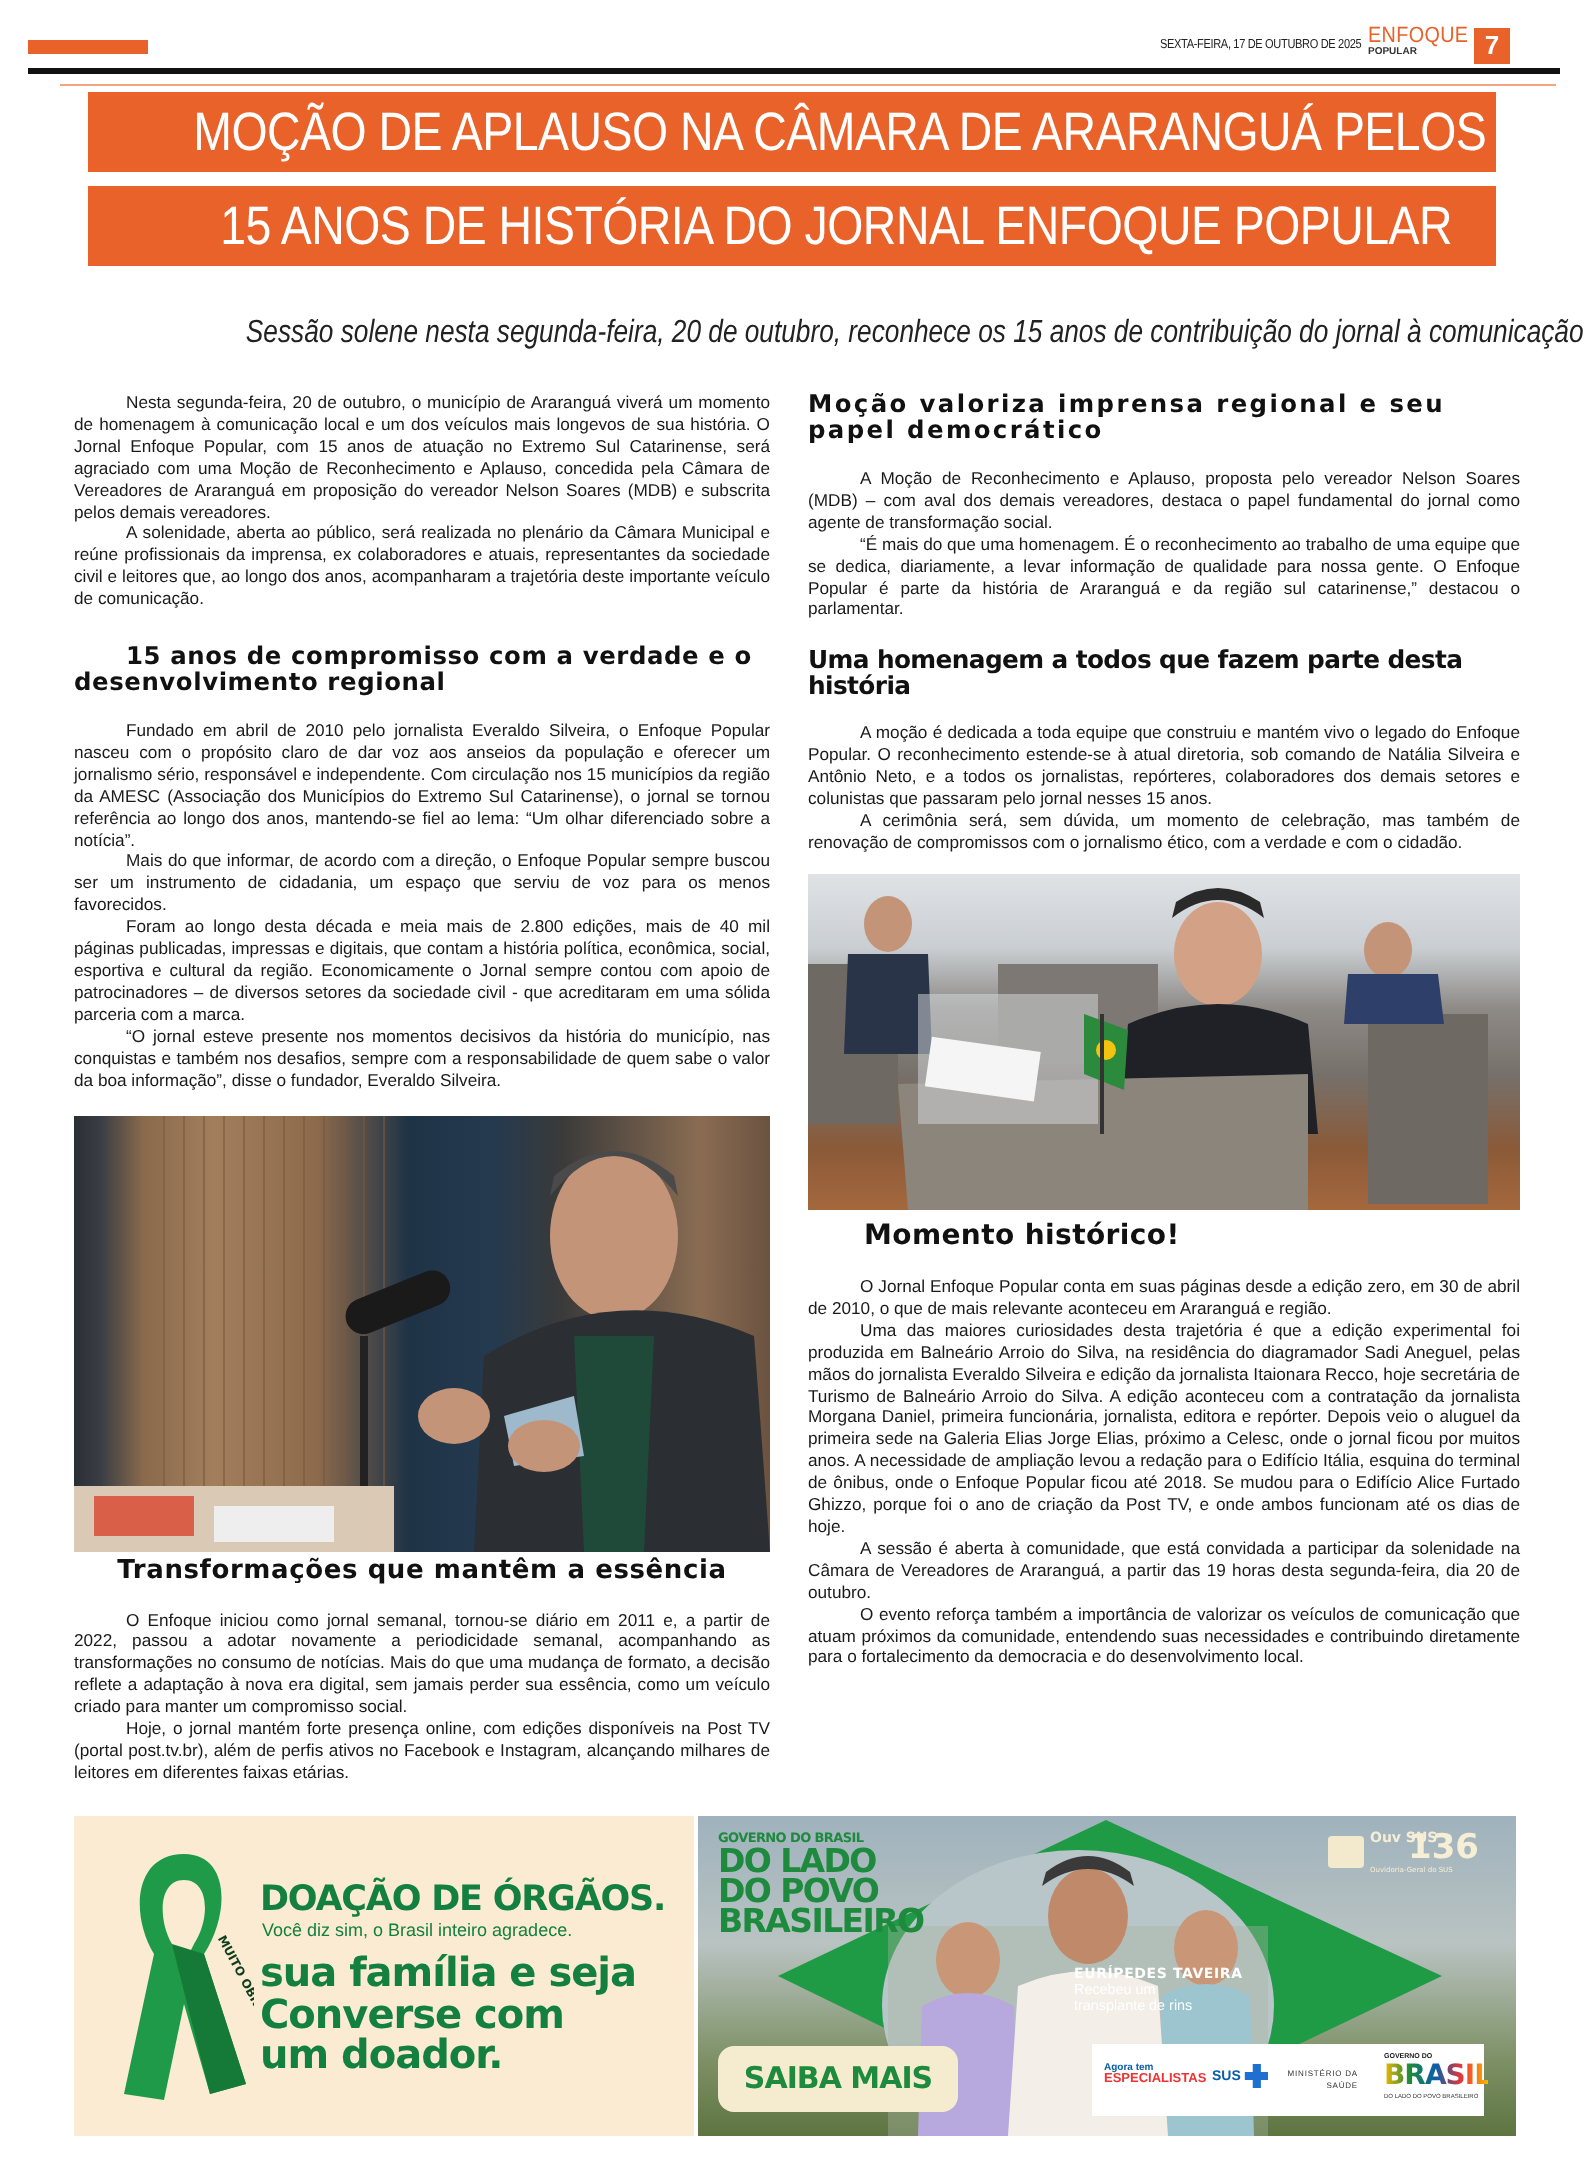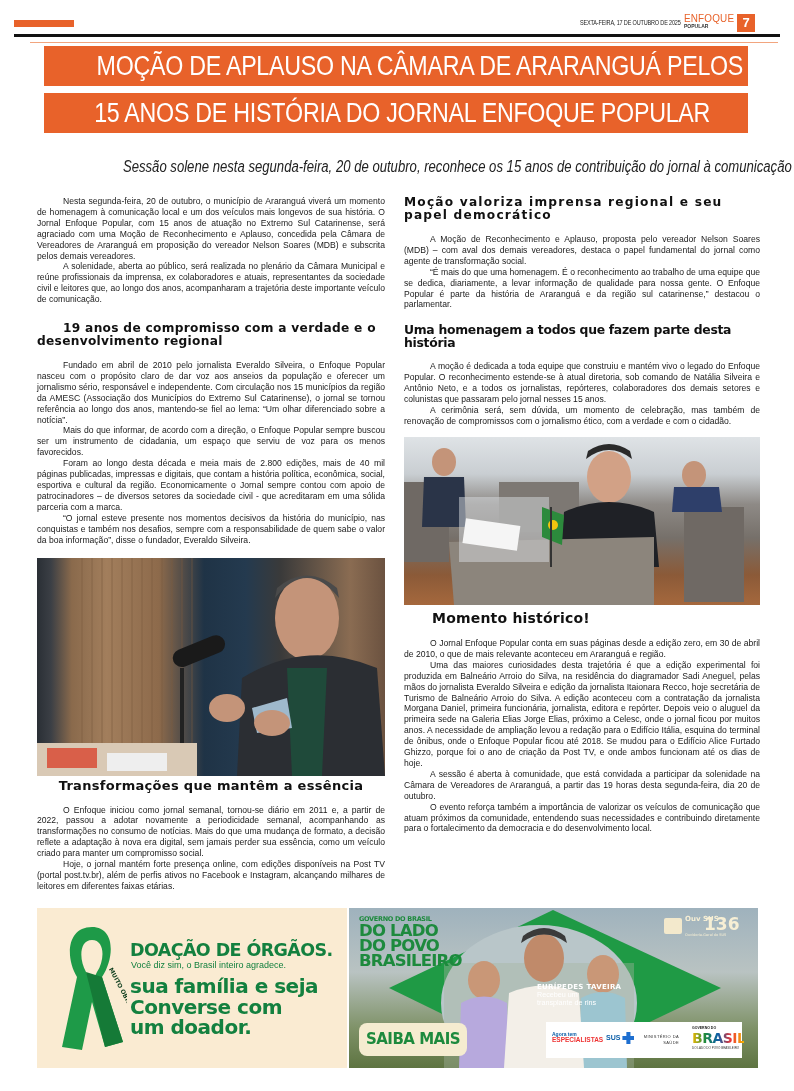--- a/index.html
+++ b/index.html
@@ -12,21 +12,21 @@
   .header-brand .b1 { font-size: 11px; color: #e8622a; letter-spacing: 0.2px; display: block; transform: scaleX(0.9); transform-origin: left; }
   .header-brand .b2 { font-size: 5px; font-weight: bold; color: #333; display: block; }
   .page-num { position: absolute; left: 737px; top: 14px; width: 18px; height: 18px; background: #e8622a; color: #fff; font-weight: bold; font-size: 13px; text-align: center; line-height: 18px; }
   .rule-black { position: absolute; left: 14px; top: 34px; width: 766px; height: 3px; background: #111; }
   .rule-orange { position: absolute; left: 30px; top: 42px; width: 748px; height: 1px; background: #f2a57e; }
 
   
   .banner { position: absolute; left: 44px; width: 704px; height: 40px; background: #e8622a; color: #fff; font-family: "Liberation Sans", sans-serif; font-size: 27px; text-align: center; line-height: 40px; letter-spacing: -0.3px; transform-origin: center; }
   .banner span { display: inline-block; transform: scaleX(0.86); white-space: nowrap; }
   .banner-1 { top: 46px; }
-  .banner-2 { top: 93px; }
+  .banner-2 { top: 93px; padding-left: 16px; }
 
   .subtitle { position: absolute; left: 44px; width: 704px; top: 158px; text-align: center; font-style: italic; font-size: 16px; color: #222; }
   .subtitle span { display: inline-block; transform: scaleX(0.82); white-space: nowrap; }
 
   
   .col { position: absolute; font-size: 8.6px; line-height: 10.9px; text-align: justify; color: #1a1a1a; }
   .col-left { left: 37px; width: 348px; }
   .col-right { left: 404px; width: 356px; }
   .col p { text-indent: 26px; }
   .col h2 { font-family: "DejaVu Sans", sans-serif; font-weight: bold; font-size: 12.2px; line-height: 12.5px; color: #111; letter-spacing: 0.3px; text-align: left; }
@@ -41,21 +41,21 @@
   .ad-right { position: absolute; left: 312px; top: 0; width: 409px; height: 160px; background: linear-gradient(180deg, #9fb2bd 0%, #b9c3c2 40%, #7f9268 75%, #5e7441 100%); overflow: hidden; }
   .ad-title { position: absolute; left: 93px; top: 32px; font-family: "DejaVu Sans", sans-serif; font-weight: bold; font-size: 17.5px; color: #13803f; letter-spacing: -0.6px; white-space: nowrap; text-align: right; }
   .ad-sub { position: absolute; left: 94px; top: 52px; font-size: 9px; color: #13803f; white-space: nowrap; }
   .ad-cta { position: absolute; left: 93px; top: 68px; font-family: "DejaVu Sans", sans-serif; font-weight: bold; font-size: 20px; line-height: 20.5px; color: #13803f; letter-spacing: -0.5px; }
   .ad-cta span { display: block; white-space: nowrap; }
   .ribbon { position: absolute; left: 20px; top: 14px; }
 
   .gov-head { position: absolute; left: 10px; top: 8px; color: #1d8a3d; font-family: "DejaVu Sans", sans-serif; font-weight: bold; line-height: 1; }
   .gov-head .g1 { font-size: 6.5px; letter-spacing: -0.3px; }
   .gov-head .g2 { font-size: 16.5px; letter-spacing: -0.8px; line-height: 15px; }
-  .saiba { position: absolute; left: 10px; top: 115px; width: 108px; height: 33px; background: #f5ecd0; border-radius: 8px; color: #1d8a3d; font-family: "DejaVu Sans", sans-serif; font-weight: bold; font-size: 15px; text-align: center; line-height: 33px; letter-spacing: -0.5px; }
+  .saiba { position: absolute; left: 10px; top: 115px; width: 120px; height: 33px; background: #f5ecd0; border-radius: 8px; color: #1d8a3d; font-family: "DejaVu Sans", sans-serif; font-weight: bold; font-size: 15px; text-align: center; line-height: 33px; letter-spacing: -0.5px; }
   .ouv { position: absolute; right: 14px; top: 8px; color: #f7efd5; font-weight: bold; font-family: "DejaVu Sans", sans-serif; }
   .ouv .o-icon { position: absolute; left: 0; top: 2px; width: 18px; height: 16px; background: #f3e9cc; border-radius: 2px; }
   .ouv .o-txt { position: absolute; left: 21px; top: 0; font-size: 7px; line-height: 7px; }
   .ouv .o-num { position: absolute; left: 40px; top: -2px; font-size: 17px; text-align: center; }
   .ouv .o-sub { position: absolute; left: 21px; top: 17px; font-size: 3.5px; font-weight: normal; white-space: nowrap; }
   .person-caption { position: absolute; left: 188px; top: 75px; color: #fff; }
   .person-caption .pn { font-family: "DejaVu Sans", sans-serif; font-weight: bold; font-size: 7px; letter-spacing: 0.3px; }
   .person-caption .pd { font-size: 7.2px; line-height: 8px; }
   .logos-bar { position: absolute; left: 197px; top: 114px; width: 196px; height: 36px; background: #fff; }
   .logos-bar .lg1 { position: absolute; left: 6px; top: 9px; font-size: 5px; color: #0b5ea8; line-height: 6px; font-weight: bold; }
@@ -84,21 +84,21 @@
 <div class="banner banner-1"><span>MOÇÃO DE APLAUSO NA CÂMARA DE ARARANGUÁ PELOS</span></div>
 <div class="banner banner-2"><span>15 ANOS DE HISTÓRIA DO JORNAL ENFOQUE POPULAR</span></div>
 <div class="subtitle"><span>Sessão solene nesta segunda-feira, 20 de outubro, reconhece os 15 anos de contribuição do jornal à comunicação regional</span></div>
 
 <div class="col col-left" style="top:196px;">
   <p>Nesta segunda-feira, 20 de outubro, o município de Araranguá viverá um momento de homenagem à comunicação local e um dos veículos mais longevos de sua história. O Jornal Enfoque Popular, com 15 anos de atuação no Extremo Sul Catarinense, será agraciado com uma Moção de Reconhecimento e Aplauso, concedida pela Câmara de Vereadores de Araranguá em proposição do vereador Nelson Soares (MDB) e subscrita pelos demais vereadores.</p>
   <p>A solenidade, aberta ao público, será realizada no plenário da Câmara Municipal e reúne profissionais da imprensa, ex colaboradores e atuais, representantes da sociedade civil e leitores que, ao longo dos anos, acompanharam a trajetória deste importante veículo de comunicação.</p>
 </div>
 
 <div class="col col-left" style="top:322px;">
-  <h2 style="text-indent:26px;">19 anos de compromisso com a verdade e o desenvolvimento regional</h2>
+  <h2 style="text-indent:26px;">15 anos de compromisso com a verdade e o desenvolvimento regional</h2>
   <div style="height:13px;"></div>
   <p>Fundado em abril de 2010 pelo jornalista Everaldo Silveira, o Enfoque Popular nasceu com o propósito claro de dar voz aos anseios da população e oferecer um jornalismo sério, responsável e independente. Com circulação nos 15 municípios da região da AMESC (Associação dos Municípios do Extremo Sul Catarinense), o jornal se tornou referência ao longo dos anos, mantendo-se fiel ao lema: “Um olhar diferenciado sobre a notícia”.</p>
   <p>Mais do que informar, de acordo com a direção, o Enfoque Popular sempre buscou ser um instrumento de cidadania, um espaço que serviu de voz para os menos favorecidos.</p>
   <p>Foram ao longo desta década e meia mais de 2.800 edições, mais de 40 mil páginas publicadas, impressas e digitais, que contam a história política, econômica, social, esportiva e cultural da região. Economicamente o Jornal sempre contou com apoio de patrocinadores – de diversos setores da sociedade civil - que acreditaram em uma sólida parceria com a marca.</p>
   <p>“O jornal esteve presente nos momentos decisivos da história do município, nas conquistas e também nos desafios, sempre com a responsabilidade de quem sabe o valor da boa informação”, disse o fundador, Everaldo Silveira.</p>
 </div>
 
 <div class="photo photo-interview">
   <svg width="348" height="218" viewBox="0 0 348 218">
     <rect x="0" y="0" width="348" height="218" fill="none"></rect>

